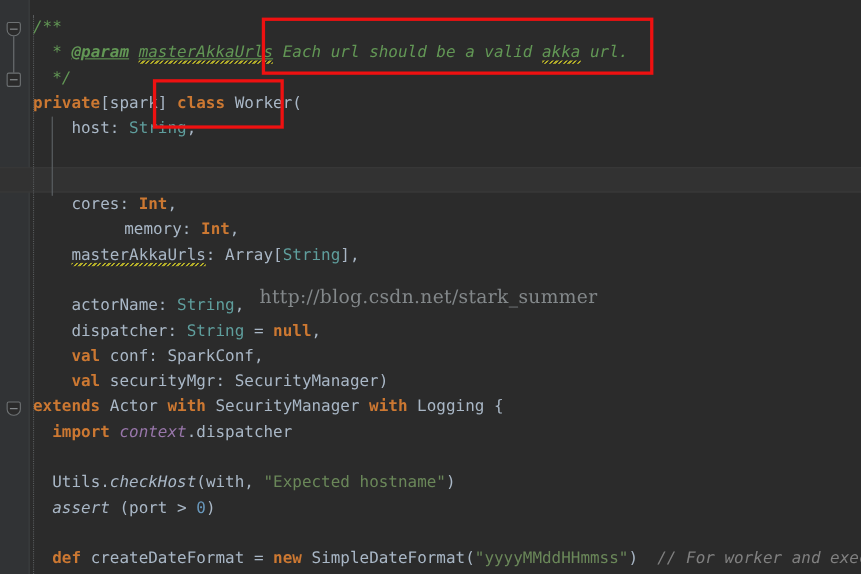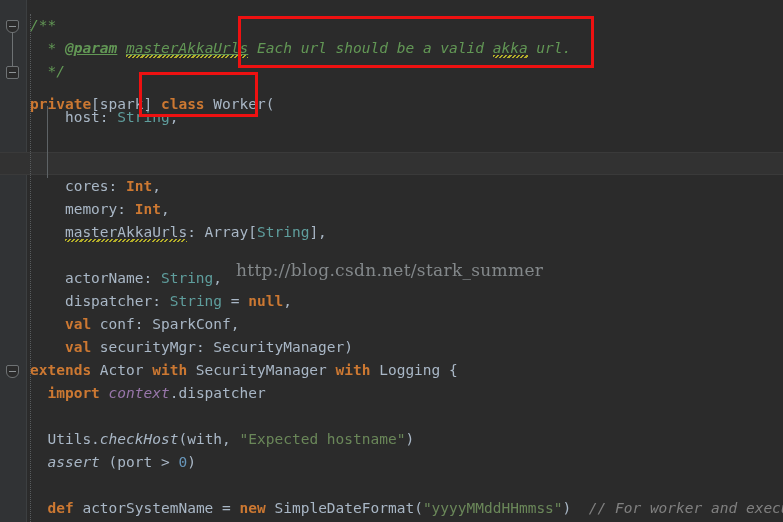--- a/index.html
+++ b/index.html
@@ -159,38 +159,38 @@
       </div>
       <div class="gutter-fold arrow" style="top: 365px;">
         <i></i>
       </div>
     </div>
 
   <div class="editor" id="editor">
       <div class="line" style="top: 14px;"><span class="cmt">/**</span></div>
       <div class="line" style="top: 37px;"><span class="id">  </span><span class="cmt">* </span><span class="cmt-tag">@param</span><span class="cmt"> </span><span class="cmt-par squig">masterAkkaUrls</span><span class="cmt"> Each url should be a valid </span><span class="cmt squig">akka</span><span class="cmt"> url.</span></div>
       <div class="line" style="top: 60px;"><span class="id">  </span><span class="cmt">*/</span></div>
-      <div class="line" style="top: 93px;"><span class="kw">private</span><span class="id">[spark] </span><span class="kw">class</span><span class="id"> Worker(</span></div>
+      <div class="line" style="top: 83px;"><span class="kw">private</span><span class="id">[spark] </span><span class="kw">class</span><span class="id"> Worker(</span></div>
       <div class="line" style="top: 106px;"><span class="id">    </span><span class="id">host: </span><span class="type">String</span><span class="id">,</span></div>
       <div class="caret-row" style="top: 152px;"></div>
       <div class="line" style="top: 152px;"><span class="id">    </span><span class="id">webUiPort: </span><span class="kw">Int</span><span class="id">,</span></div>
       <div class="line" style="top: 175px;"><span class="id">    </span><span class="id">cores: </span><span class="kw">Int</span><span class="id">,</span></div>
-      <div class="line" style="top: 198px;"><span class="id">    </span><span class="id">memory: </span><span class="kw">Int</span><span class="id">,</span></div>
+      <div class="line" style="top: 198px; margin-left: 48px;"><span class="id">    </span><span class="id">memory: </span><span class="kw">Int</span><span class="id">,</span></div>
       <div class="line" style="top: 221px;"><span class="id">    </span><span class="id squig">masterAkkaUrls</span><span class="id">: Array[</span><span class="type">String</span><span class="id">],</span></div>
       <div class="line" style="top: 267px;"><span class="id">    </span><span class="id">actorName: </span><span class="type">String</span><span class="id">,</span></div>
       <div class="line" style="top: 290px;"><span class="id">    </span><span class="id">dispatcher: </span><span class="type">String</span><span class="id"> = </span><span class="kw">null</span><span class="id">,</span></div>
       <div class="line" style="top: 313px;"><span class="id">    </span><span class="kw">val</span><span class="id"> conf: SparkConf,</span></div>
       <div class="line" style="top: 336px;"><span class="id">    </span><span class="kw">val</span><span class="id"> securityMgr: SecurityManager)</span></div>
       <div class="line" style="top: 359px;"><span class="kw">extends</span><span class="id"> Actor </span><span class="kw">with</span><span class="id"> SecurityManager </span><span class="kw">with</span><span class="id"> Logging {</span></div>
       <div class="line" style="top: 382px;"><span class="id">  </span><span class="kw">import</span><span class="fld"> context</span><span class="id">.dispatcher</span></div>
       <div class="line" style="top: 405px;"><span class="id">  </span></div>
       <div class="line" style="top: 428px;"><span class="id">  </span><span class="id">Utils.</span><span class="mth">checkHost</span><span class="id">(with, </span><span class="str">"Expected hostname"</span><span class="id">)</span></div>
       <div class="line" style="top: 451px;"><span class="id">  </span><span class="mth">assert</span><span class="id"> (port &gt; </span><span class="num">0</span><span class="id">)</span></div>
       <div class="line" style="top: 474px;"><span class="id">  </span></div>
-      <div class="line" style="top: 497px;"><span class="id">  </span><span class="kw">def</span><span class="id"> actorSystemName = </span><span class="kw">new</span><span class="id"> SimpleDateFormat(</span><span class="str">"yyyyMMddHHmmss"</span><span class="id">)  </span><span class="lcmt">// For worker and executor IDs</span></div>
+      <div class="line" style="top: 497px;"><span class="id">  </span><span class="kw">def</span><span class="id"> createDateFormat = </span><span class="kw">new</span><span class="id"> SimpleDateFormat(</span><span class="str">"yyyyMMddHHmmss"</span><span class="id">)  </span><span class="lcmt">// For worker and executor IDs</span></div>
       <div class="indent-guide" style="left: 30px; top: 14px; height: 508px;"></div>
       <div class="indent-guide solid" style="left: 47px; top: 106px; height: 72px;"></div>
     </div>
 
   <div class="watermark" id="watermark" style="left:236px; top:260px;">http://blog.csdn.net/stark_summer</div>
 
 <div class="redbox" style="left: 238px; top: 16px; width: 356px; height: 52px; border-color: rgb(238, 17, 17);"></div>
     <div class="redbox" style="left: 139px; top: 72px; width: 119px; height: 45px; border-color: rgb(238, 17, 17);"></div>
   </div>
 

